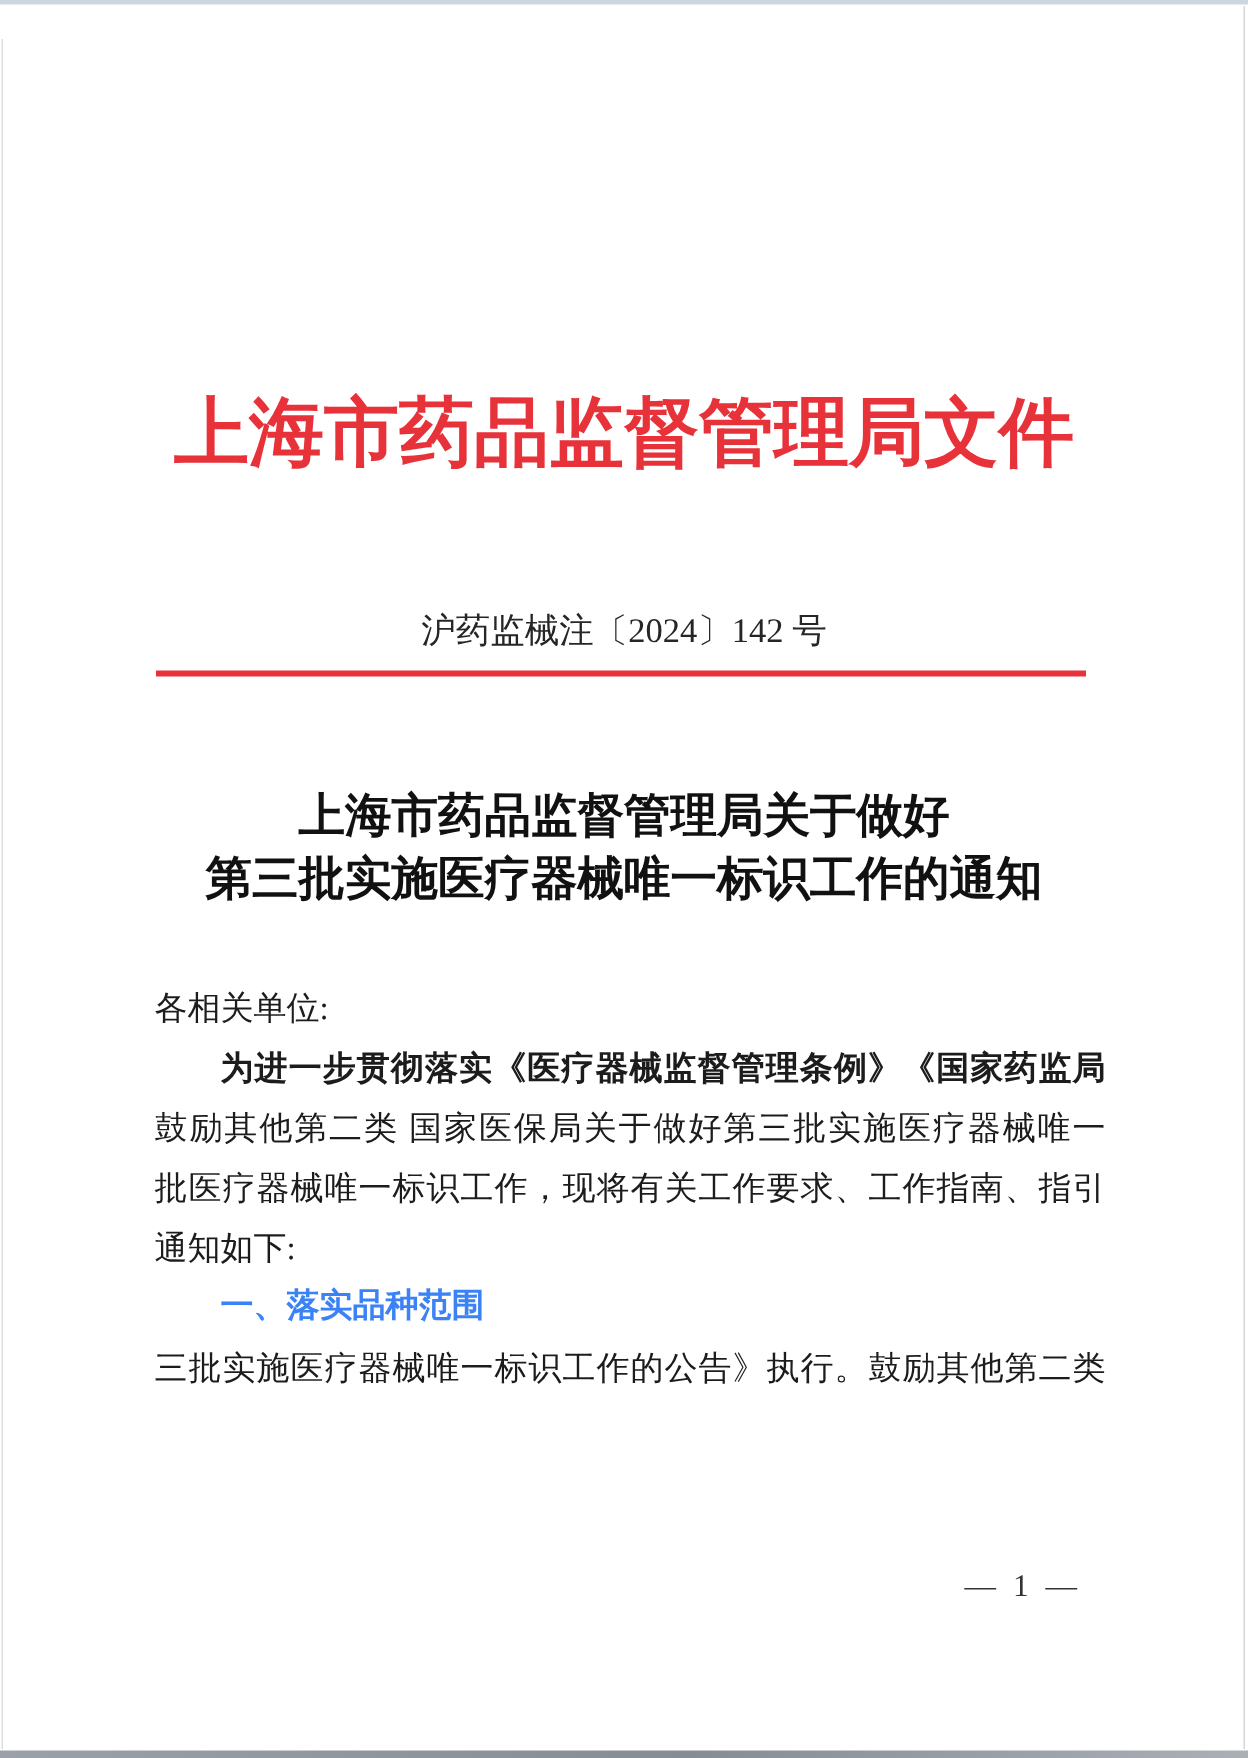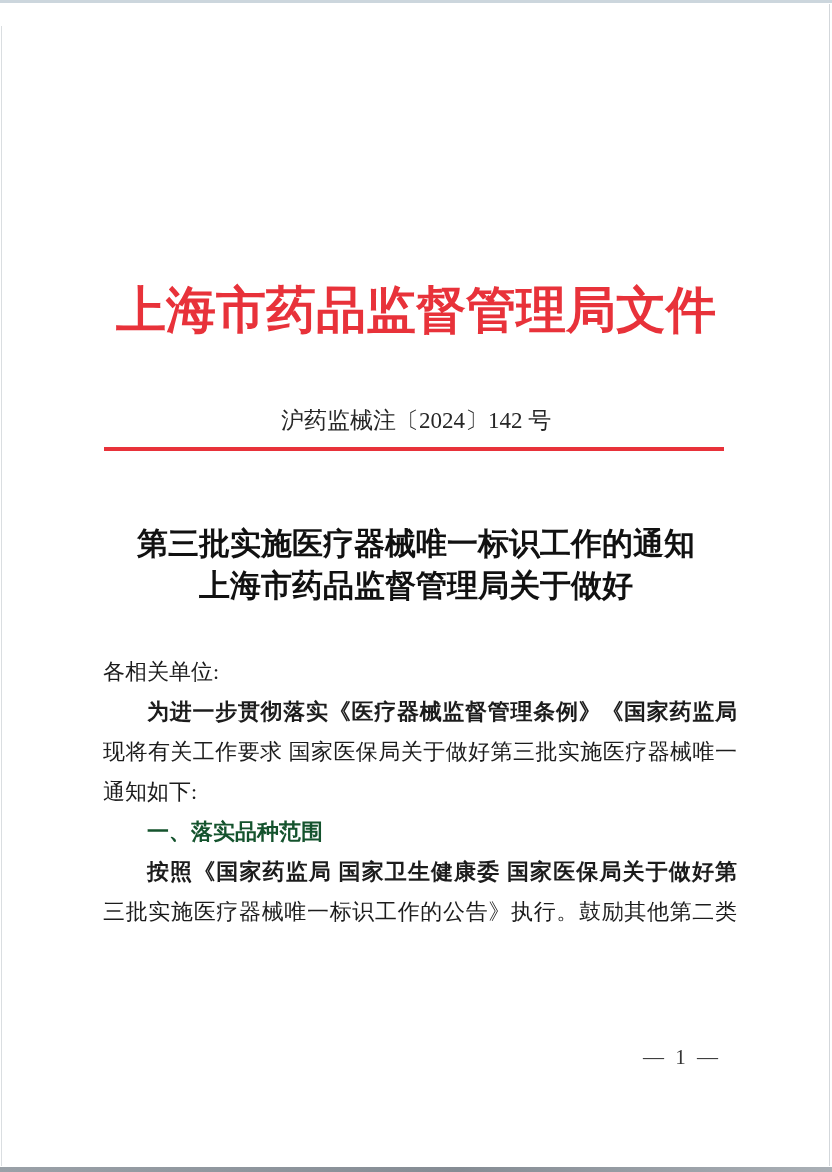--- a/index.html
+++ b/index.html
@@ -29,21 +29,21 @@
     position: absolute; top: 26px; bottom: 6px; left: 1px; width: 1px;
     background: #dadee1;
   }
   .edge-right {
     position: absolute; top: 4px; bottom: 6px; right: 2px; width: 1px;
     background: #d3d7db;
   }
 
   .red-title {
     position: absolute;
-    top: 282px; left: 0; width: 100%;
+    top: 260px; left: 0; width: 100%;
     margin: 0;
     text-align: center;
     font-size: 50px;
     line-height: 56px;
     font-weight: bold;
     color: #e8323a;
     letter-spacing: 0px;
   }
   .doc-number {
     position: absolute;
@@ -82,23 +82,23 @@
   }
   .line.short {
     text-align: left;
     text-align-last: left;
   }
   .line.indent {
     text-indent: 2em;
     font-weight: bold;
   }
   .line.heading {
-    font-family: Liberation Sans, sans-serif;
+    font-family: Liberation Mono, monospace;
     font-weight: bold;
-    color: #14532d;
+    color: #3b82f6;
   }
   .page-number {
     position: absolute;
     top: 1043px; left: 612px;
     width: 140px;
     text-align: center;
     font-size: 21px;
     line-height: 28px;
     letter-spacing: 3px;
     color: #333333;
@@ -113,31 +113,31 @@
   <div class="edge-right"></div>
   <div class="edge-bottom"></div>
 
   <h1 class="red-title">上海市药品监督管理局文件</h1>
 
   <div class="doc-number">沪药监械注〔2024〕142 号</div>
 
   <div class="red-rule"></div>
 
   <h2 class="doc-title">
+    <div>上海市药品监督管理局关于做好</div>
     <div>第三批实施医疗器械唯一标识工作的通知</div>
-    <div>上海市药品监督管理局关于做好</div>
   </h2>
 
   <div class="body-block">
     <div class="line short">各相关单位:</div>
 
     <div class="line indent">为进一步贯彻落实《医疗器械监督管理条例》《国家药监局</div>
-    <div class="line">现将有关工作要求 国家医保局关于做好第三批实施医疗器械唯一</div>
+    <div class="line">鼓励其他第二类 国家医保局关于做好第三批实施医疗器械唯一</div>
+    <div class="line">批医疗器械唯一标识工作，现将有关工作要求、工作指南、指引</div>
     <div class="line short">通知如下:</div>
 
     <div class="line short indent heading">一、落实品种范围</div>
 
-    <div class="line indent">按照《国家药监局 国家卫生健康委 国家医保局关于做好第</div>
     <div class="line">三批实施医疗器械唯一标识工作的公告》执行。鼓励其他第二类</div>
   </div>
 
   <div class="page-number">— 1 —</div>
 </div>
 
 </body></html>

